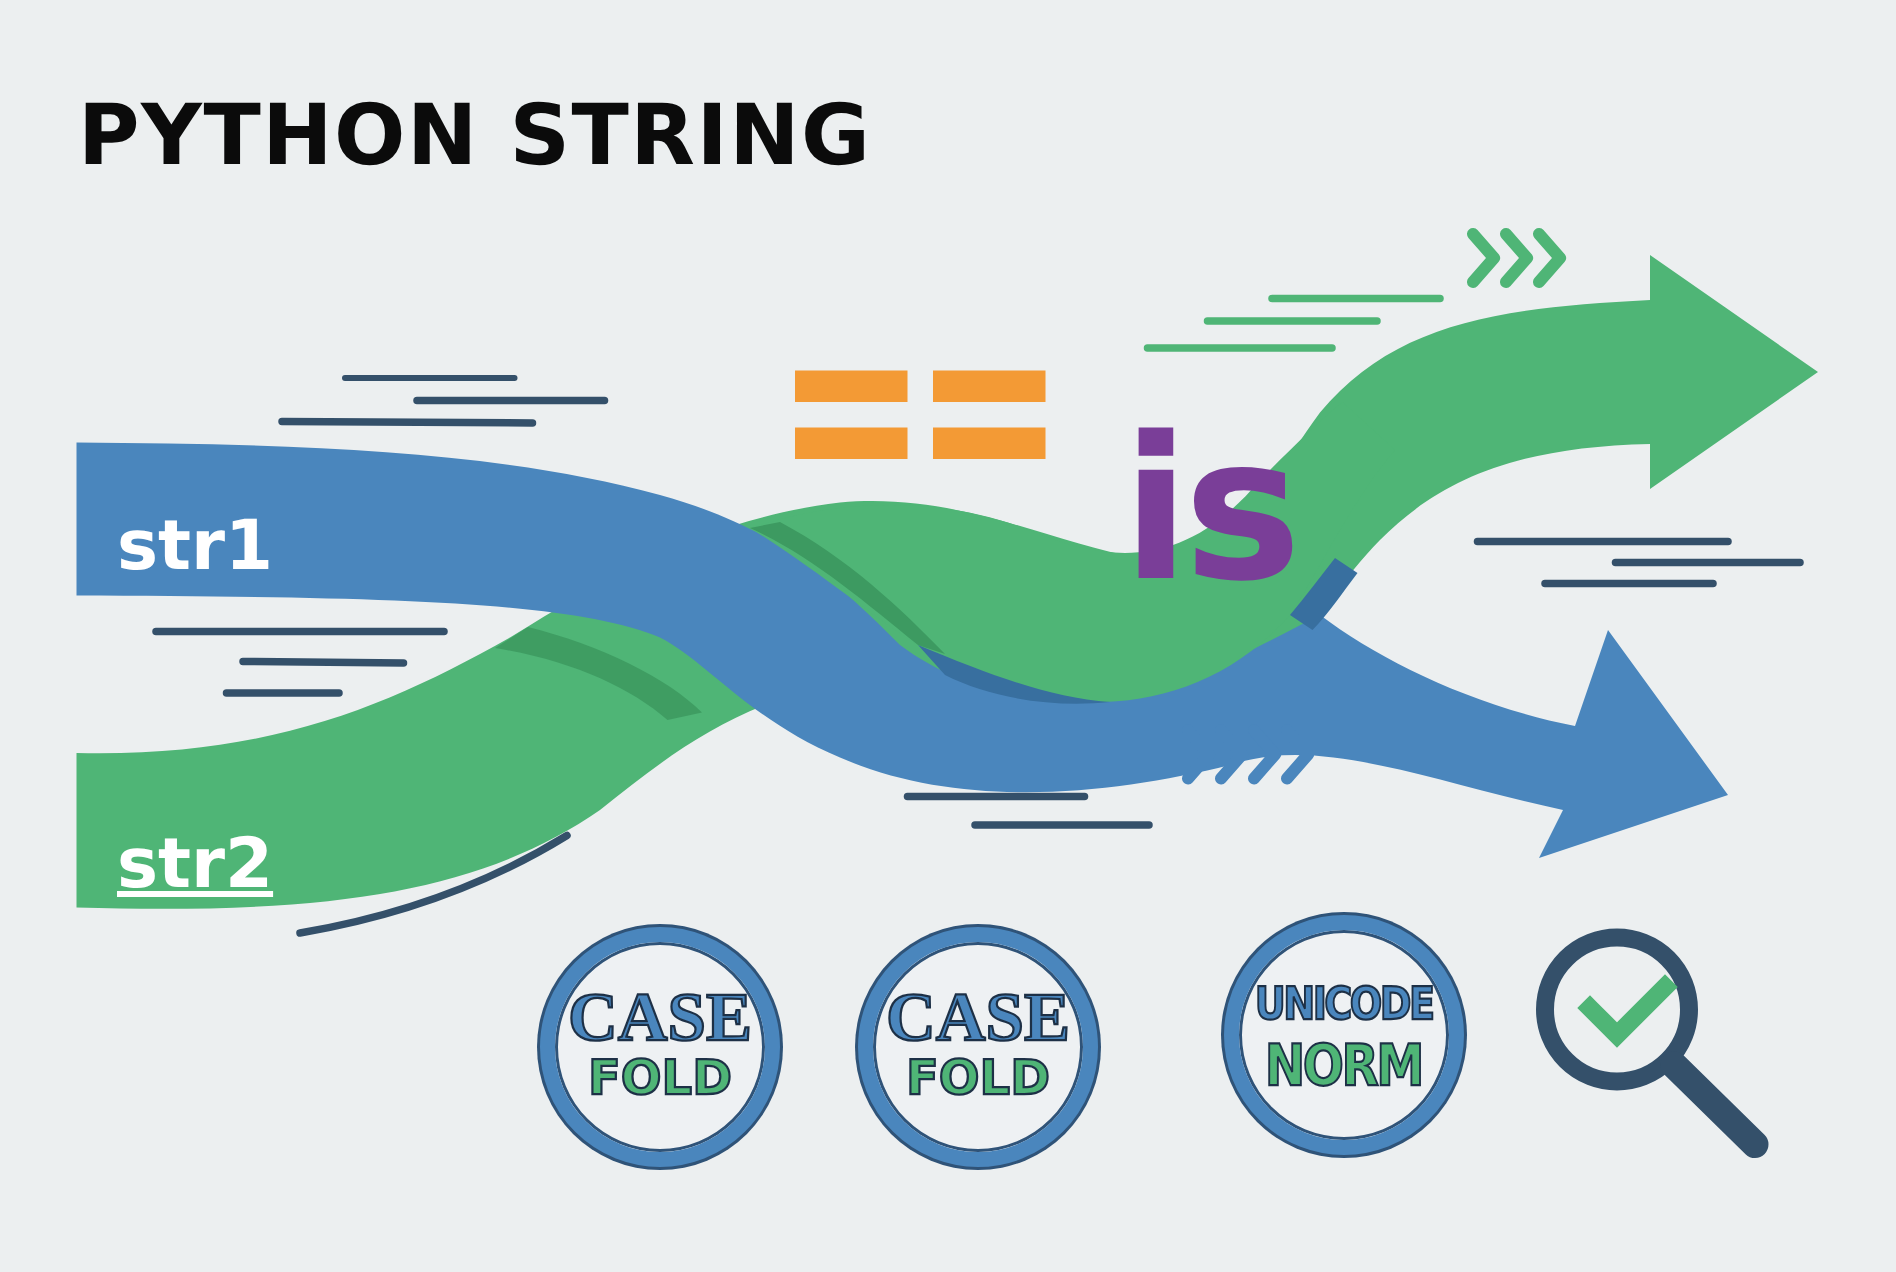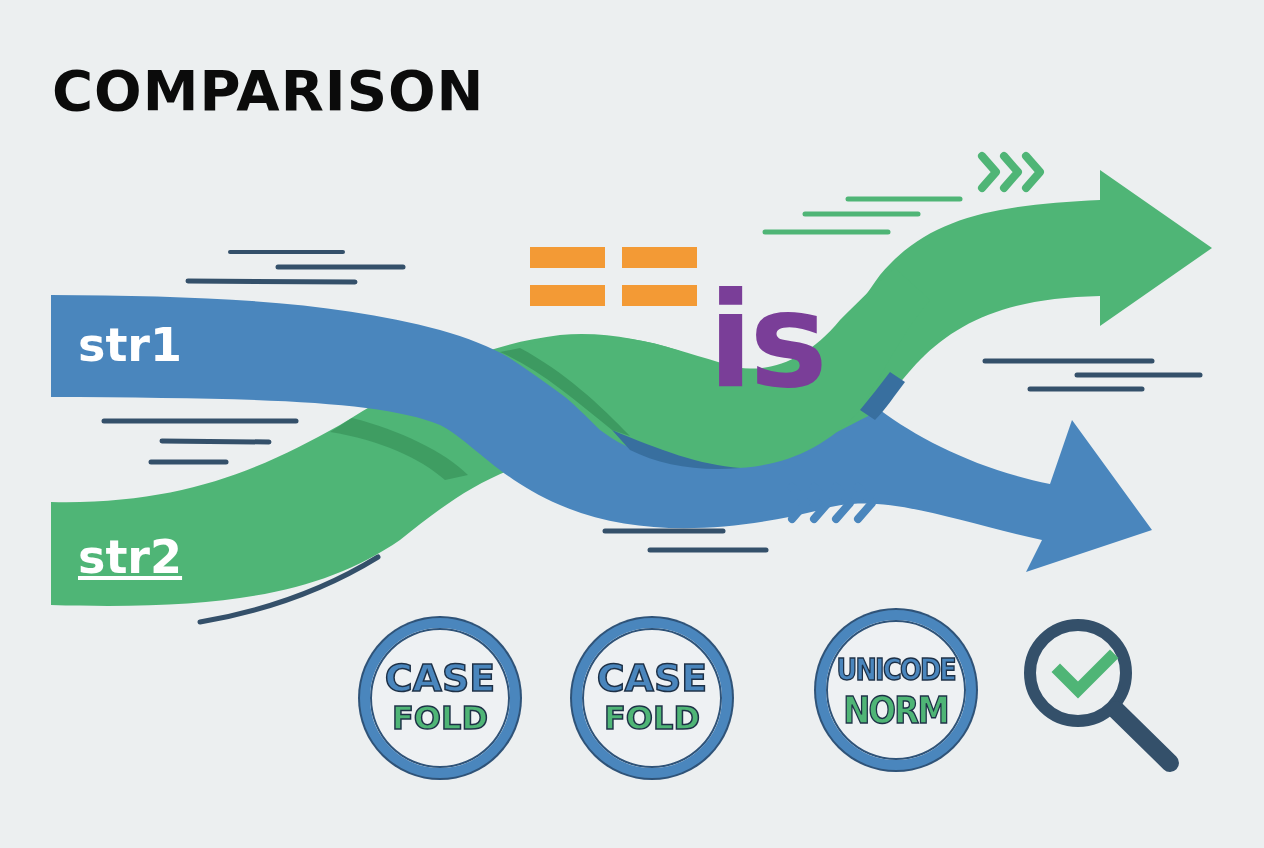--- a/index.html
+++ b/index.html
@@ -1,26 +1,26 @@
 <!DOCTYPE html>
 <html><head>
 <meta charset="utf-8">
 <style>
   html, body { margin:0; padding:0; }
   body { width:1264px; height:848px; background:#eceff0; overflow:hidden; position:relative; font-family:"DejaVu Sans", sans-serif; }
   .canvas { position:absolute; left:0; top:0; width:1264px; height:848px; }
   .title { position:absolute; left:52px; top:58px; font-family:"DejaVu Sans", sans-serif; font-weight:bold; font-size:56px; line-height:66px; color:#0b0b0b; letter-spacing:1px; margin:0; }
   .title span { display:block; }
-  .ribbon-label { position:absolute; font-family:"DejaVu Sans", sans-serif; font-weight:bold; color:#ffffff; font-size:46px; }
+  .ribbon-label { position:absolute; font-family:"DejaVu Sans", sans-serif; font-weight:bold; color:#ffffff; font-size:46px;margin-top:18px; }
   .lbl-str1 { left:78px; top:318px; }
   .lbl-str2 { left:78px; top:530px;text-decoration:underline; }
-  .is-op { position:absolute; left:708px; top:270px; font-family:"DejaVu Sans", sans-serif; font-weight:bold; font-size:132px; line-height:140px; color:#7a3e98; letter-spacing:-4px; }
+  .is-op { position:absolute; left:748px; top:270px; font-family:"DejaVu Sans", sans-serif; font-weight:bold; font-size:132px; line-height:140px; color:#7a3e98; letter-spacing:-4px; }
   .badge { position:absolute; width:160px; height:160px; border-radius:50%; box-sizing:border-box; border:10px solid #4a86bd; box-shadow:0 0 0 2px #2f5378, inset 0 0 0 2px #2f5378; background:#eef1f3; display:flex; flex-direction:column; align-items:center; justify-content:center; }
   .badge .l1, .badge .l2 { font-family:"DejaVu Sans", sans-serif; font-weight:bold; line-height:40px; -webkit-text-stroke:1.5px #1d3046; }
-  .badge .l1 { color:#4a86bd; font-size:38px; }
+  .badge .l1 { color:#4a86bd; font-size:46px;font-family:Liberation Serif, serif; }
   .badge .l2 { color:#4fb576; font-size:32px; }
   .badge.narrow .l1 { font-family:"DejaVu Sans", sans-serif; font-size:30px; letter-spacing:-2px; transform:scaleX(0.85); }
   .badge.narrow .l2 { font-size:38px; letter-spacing:-2px; transform:scaleX(0.85); }
   #badge-1 { left:360px; top:618px; }
   #badge-2 { left:572px; top:618px; }
   #badge-3 { left:816px; top:610px; }
 </style>
 </head>
 <body>
 
@@ -91,21 +91,21 @@
   </g>
 
   <g>
     <circle cx="1078" cy="673" r="48" fill="none" stroke="#34506a" stroke-width="12"></circle>
     <line x1="1116" y1="710" x2="1170" y2="763" stroke="#34506a" stroke-width="18" stroke-linecap="round"></line>
     <polyline points="1060,672 1078,690 1110,658" fill="none" stroke="#4fb576" stroke-width="12" stroke-linecap="square"></polyline>
   </g>
 </svg>
 
 <h1 class="title">
-  <span>COMPARISON</span>
+  <span>PYTHON STRING</span>
 </h1>
 
 <div class="ribbon-label lbl-str1">str1</div>
 <div class="ribbon-label lbl-str2">str2</div>
 
 <div class="is-op">is</div>
 
 <div class="badge" id="badge-1">
   <div class="l1">CASE</div>
   <div class="l2">FOLD</div>

